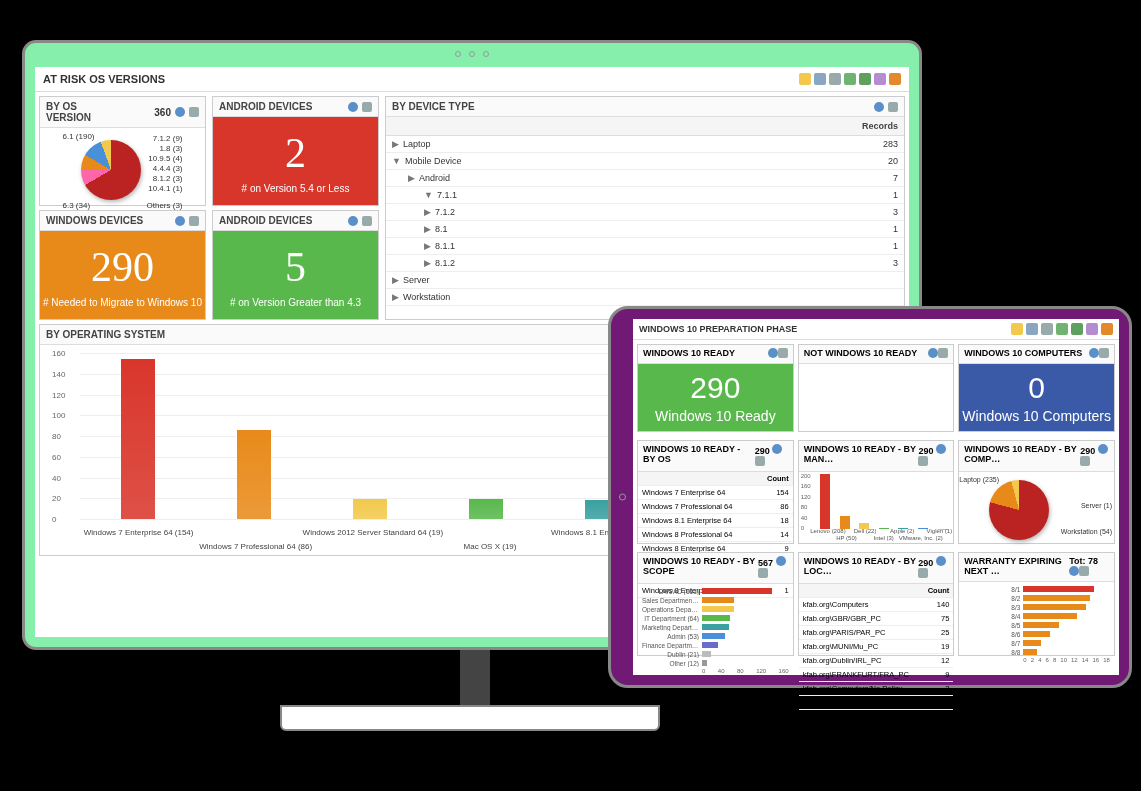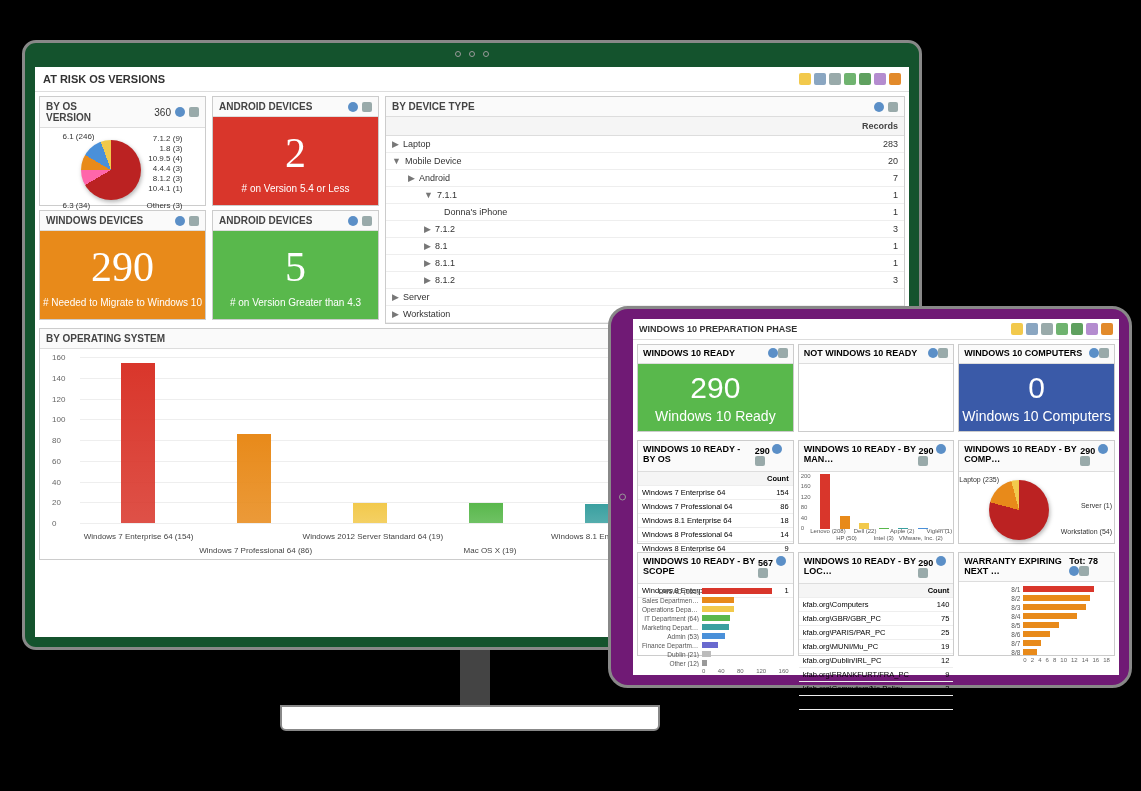--- a/index.html
+++ b/index.html
@@ -1,19 +1,19 @@
 <!DOCTYPE html>
 <html><head>
 <meta charset="utf-8">
 <style>
   * { box-sizing: border-box; margin: 0; padding: 0; }
   body { background: #000; font-family: Arial, sans-serif; width: 1141px; height: 791px; position: relative; overflow: hidden; }
 
   
-  .monitor { position: absolute; top: 40px; left: 22px; width: 900px; height: 610px; border: 3px solid #888; border-radius: 14px; background: #14532d; }
+  .monitor { position: absolute; top: 40px; left: 22px; width: 900px; height: 610px; border: 3px solid #888; border-radius: 14px; background: #86efac; }
   .monitor-dots { position: absolute; top: 8px; left: 50%; transform: translateX(-50%); display: flex; gap: 8px; }
   .monitor-dots span { width: 6px; height: 6px; border: 1px solid #999; border-radius: 50%; display: inline-block; }
   .monitor-stand-neck { position: absolute; left: 460px; top: 650px; width: 30px; height: 60px; background: #444; }
   .monitor-stand-base { position: absolute; left: 280px; top: 705px; width: 380px; height: 26px; border: 2px solid #888; border-radius: 0 0 6px 6px; background: #fff; }
 
   .screen { position: absolute; top: 24px; left: 10px; right: 10px; bottom: 10px; background: #fff; overflow: hidden; }
 
   
   .tablet { position: absolute; top: 306px; left: 608px; width: 524px; height: 382px; background: #701a75; border: 3px solid #888; border-radius: 20px; }
   .tablet-btn { position: absolute; left: 8px; top: 50%; transform: translateY(-50%); width: 7px; height: 7px; border: 1px solid #999; border-radius: 50%; }
@@ -27,21 +27,21 @@
   .ic-filter { background: #8aa6c1; }
   .ic-gear { background: #9aa; }
   .ic-refresh { background: #6fb36f; }
   .ic-globe { background: #5fa05f; }
   .ic-link { background: #b48ccf; }
   .ic-edit { background: #e28a2b; }
 
   .panel { border: 1px solid #ccc; background: #fff; }
   .panel-hd { font: bold 10px Arial; color: #444; padding: 4px 6px; border-bottom: 1px solid #ddd; display: flex; justify-content: space-between; align-items: center; background: #fafafa; }
   .panel-hd .right { display: flex; gap: 4px; align-items: center; font-weight: normal; }
-  .panel-hd .right .cnt { color: #333; font-weight: normal; margin-left: 44px; }
+  .panel-hd .right .cnt { color: #333; font-weight: bold; margin-left: 44px; }
   .mini-ic { width: 10px; height: 10px; border-radius: 50%; background: #5b8fc7; display: inline-block; }
   .mini-ic2 { width: 10px; height: 10px; border-radius: 2px; background: #9aa; display: inline-block; }
 
   
   .tile { color: #fff; text-align: center; display: flex; flex-direction: column; justify-content: center; align-items: center; }
   .tile .big { font: normal 42px Georgia, serif; }
   .tile .big2 { font: normal 30px Arial; }
   .tile .sub { font: normal 10px Arial; margin-top: 6px; }
   .tile .sub2 { font: normal 14px Arial; margin-top: 3px; }
   .red { background: #d9362b; }
@@ -132,21 +132,21 @@
             <div class="panel-hd">
                 <span>BY OS VERSION</span>
               <span class="right">
                   <span class="cnt">360</span>
                   <span class="mini-ic"></span>
                   <span class="mini-ic2"></span>
                 </span>
             </div>
             <div class="pie-os">
               <div class="pc"></div>
-              <span class="lbl" style="left:0;top:0">6.1 (246)</span>
+              <span class="lbl" style="left:0;top:0">6.1 (190)</span>
               <span class="lbl" style="right:0;top:2px">7.1.2 (9)</span>
               <span class="lbl" style="right:0;top:12px">1.8 (3)</span>
               <span class="lbl" style="right:0;top:22px">10.9.5 (4)</span>
               <span class="lbl" style="right:0;top:32px">4.4.4 (3)</span>
               <span class="lbl" style="right:0;top:42px">8.1.2 (3)</span>
               <span class="lbl" style="right:0;top:52px">10.4.1 (1)</span>
               <span class="lbl" style="left:0;bottom:0">6.3 (34)</span>
               <span class="lbl" style="right:0;bottom:0">Others (3)</span>
             </div>
           </div>
@@ -217,24 +217,20 @@
               <tr>
                 <td style="padding-left: 6px;"><span class="tri">▼</span>Mobile Device</td>
                 <td class="n">20</td>
               </tr>
               <tr>
                 <td style="padding-left: 22px;"><span class="tri">▶</span>Android</td>
                 <td class="n">7</td>
               </tr>
               <tr>
                 <td style="padding-left: 38px;"><span class="tri">▼</span>7.1.1</td>
-                <td class="n">1</td>
-              </tr>
-              <tr>
-                <td style="padding-left: 54px;"><span class="tri"></span>Donna's iPhone</td>
                 <td class="n">1</td>
               </tr>
               <tr>
                 <td style="padding-left: 38px;"><span class="tri">▶</span>7.1.2</td>
                 <td class="n">3</td>
               </tr>
               <tr>
                 <td style="padding-left: 38px;"><span class="tri">▶</span>8.1</td>
                 <td class="n">1</td>
               </tr>

